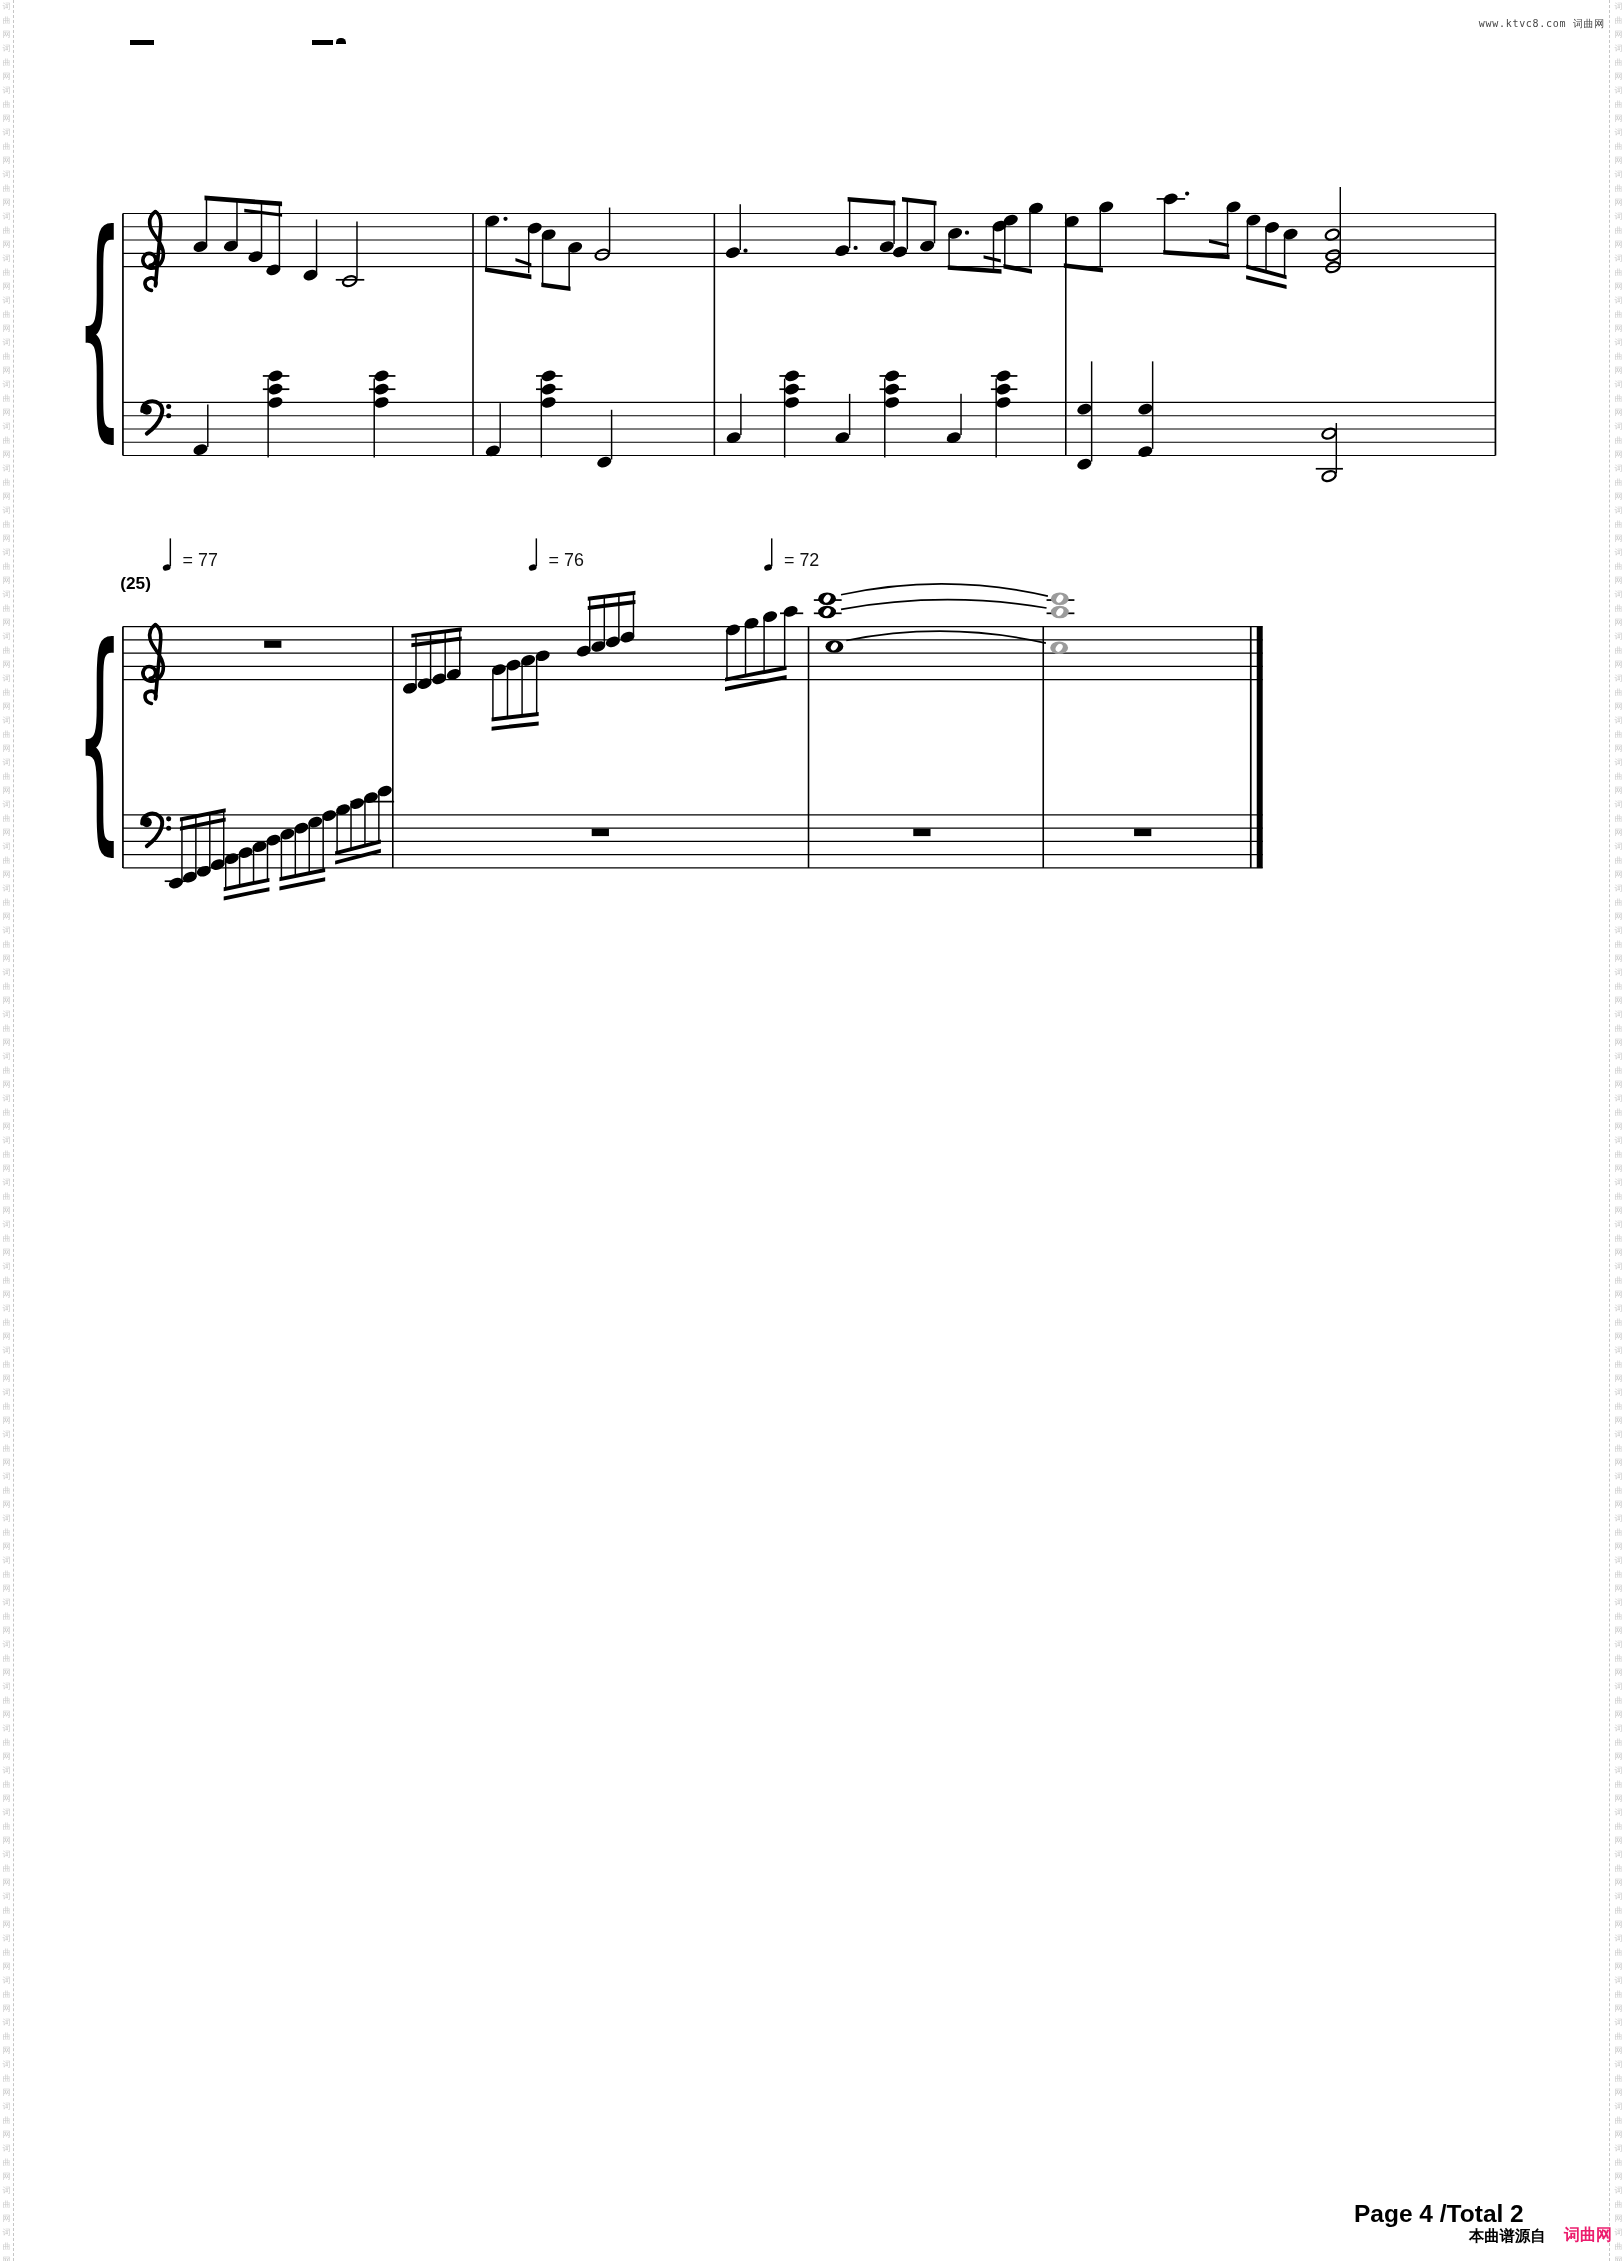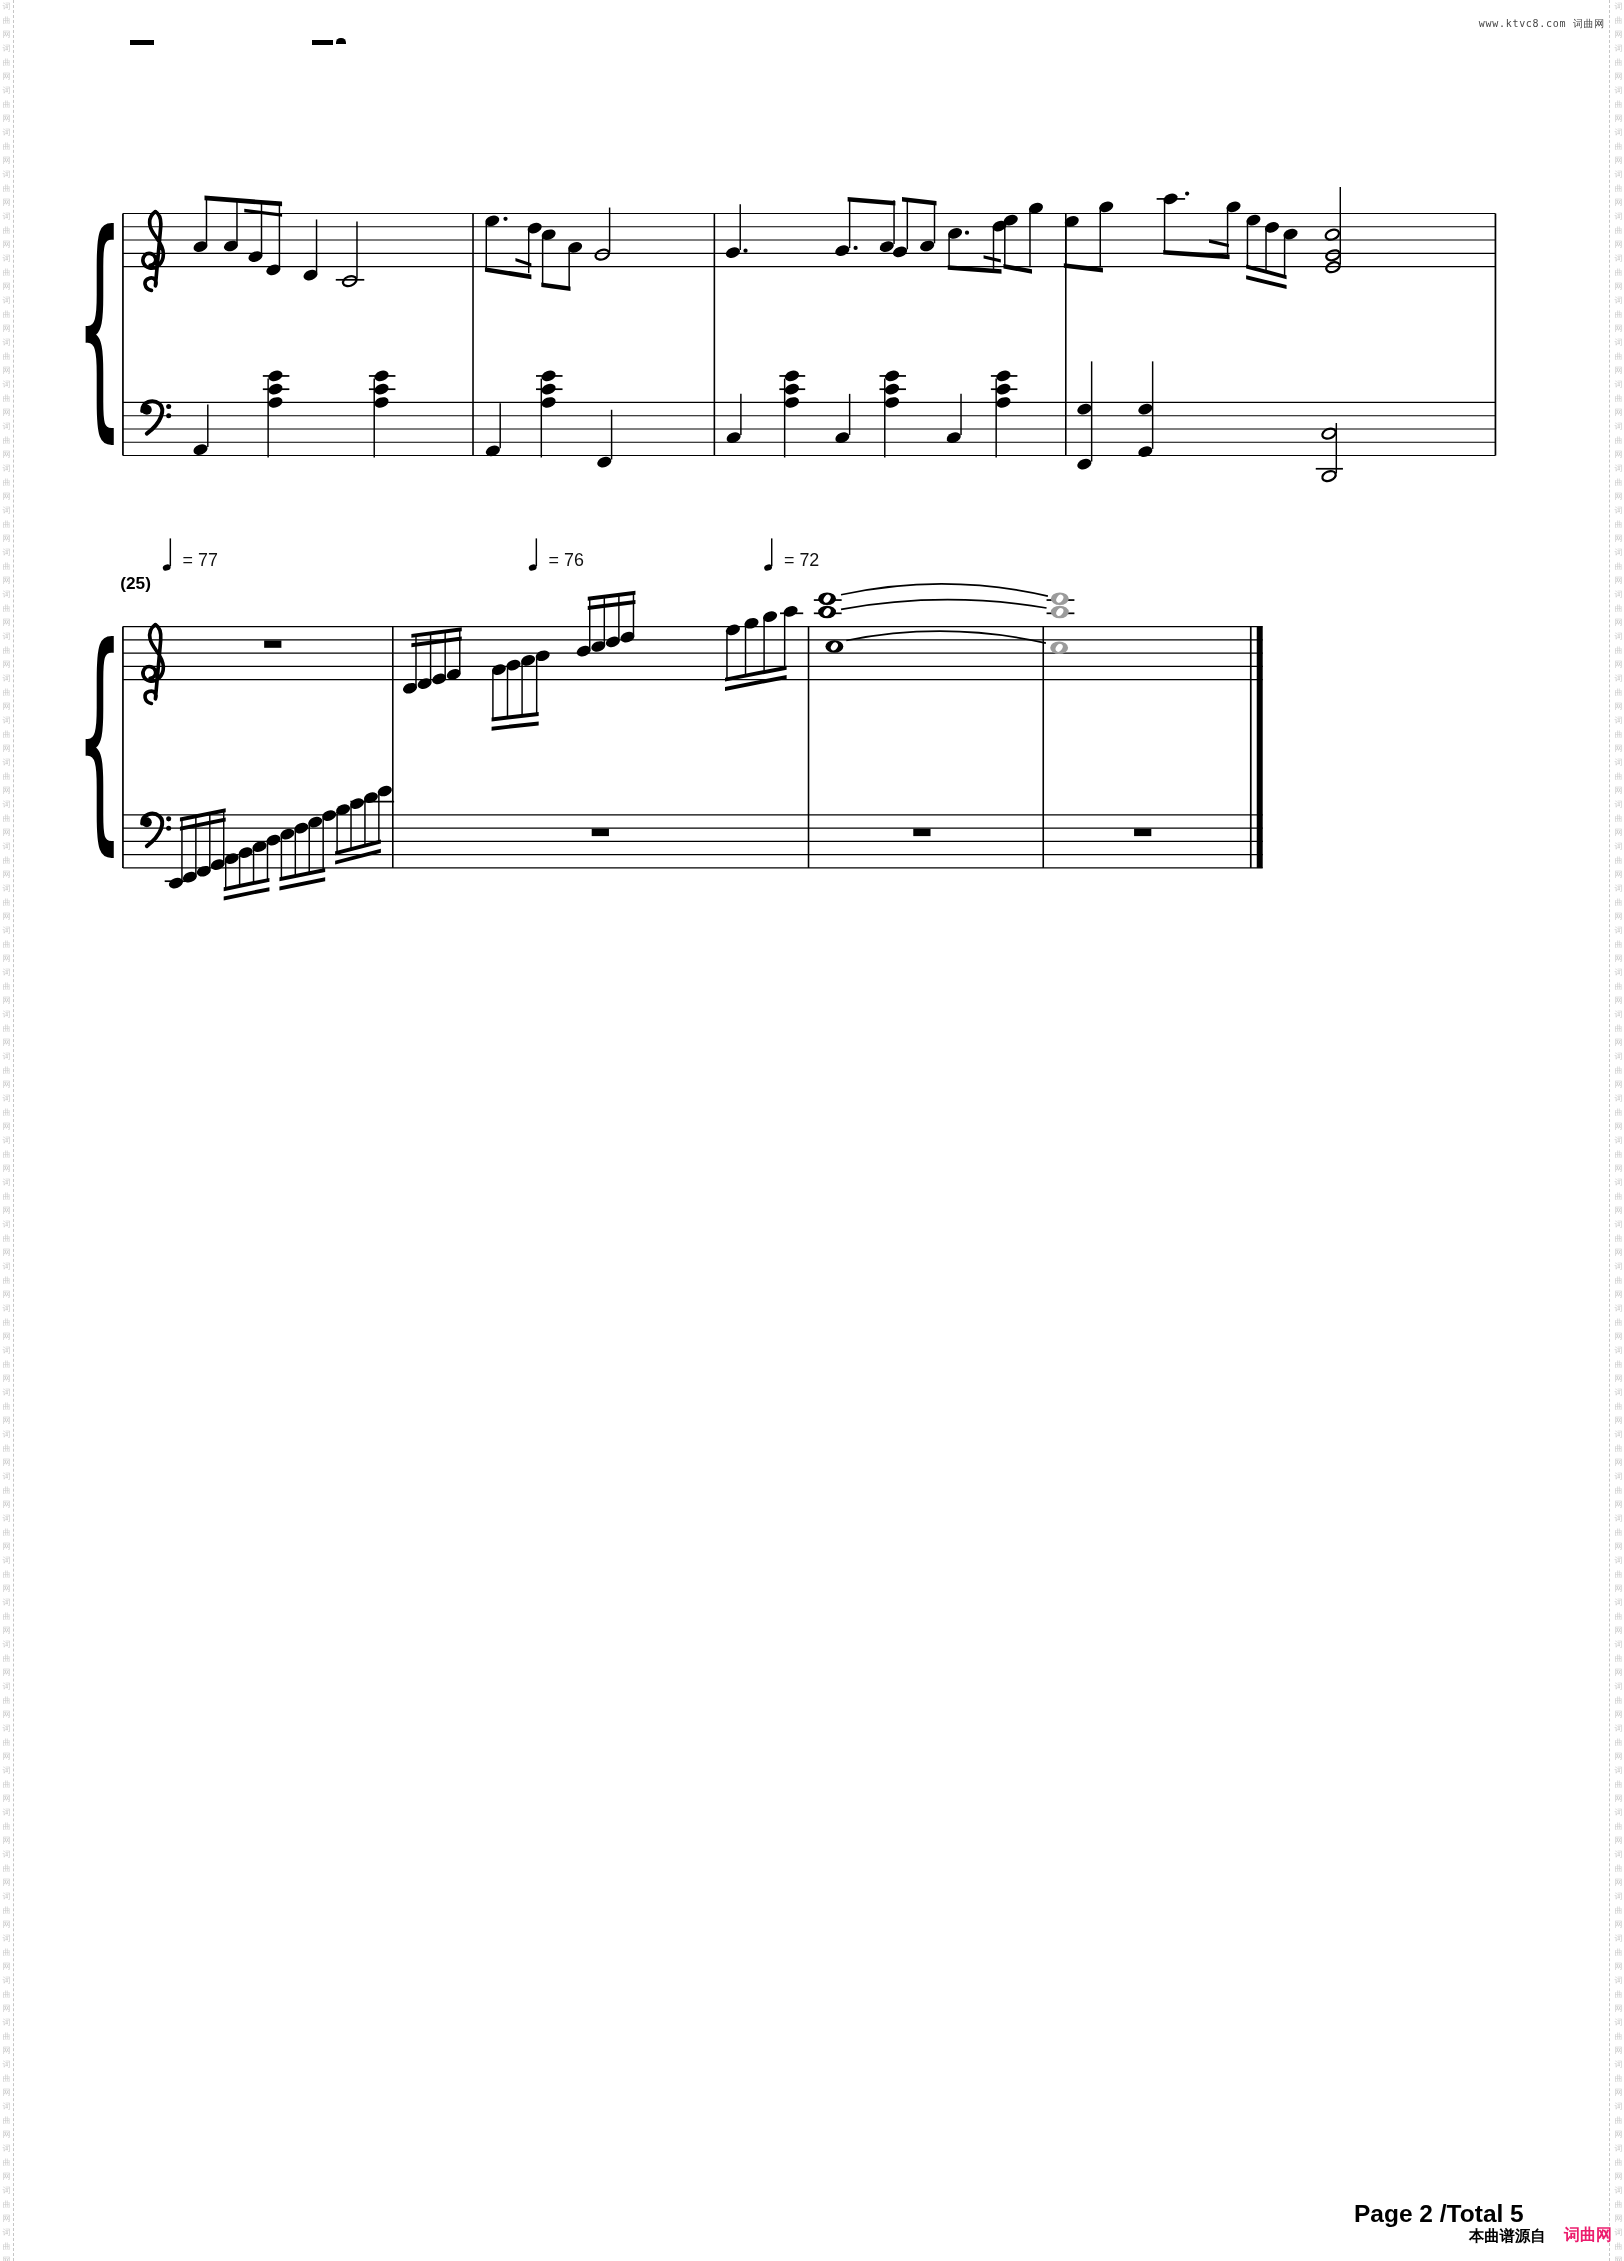--- a/index.html
+++ b/index.html
@@ -672,18 +672,18 @@
       <text x="275" y="853" font-size="27" fill="#111" font-family="&quot;Liberation Sans&quot;, sans-serif">= 77</text>
       <ellipse cx="803" cy="856" rx="6" ry="4.5" fill="#000000" transform="rotate(-20 803 856)"></ellipse>
       <line x1="808.5" y1="854" x2="808.5" y2="812" stroke="#000000" stroke-width="2.2"></line>
       <text x="827" y="853" font-size="27" fill="#111" font-family="&quot;Liberation Sans&quot;, sans-serif">= 76</text>
       <ellipse cx="1158" cy="856" rx="6" ry="4.5" fill="#000000" transform="rotate(-20 1158 856)"></ellipse>
       <line x1="1163.5" y1="854" x2="1163.5" y2="812" stroke="#000000" stroke-width="2.2"></line>
       <text x="1182" y="853" font-size="27" fill="#111" font-family="&quot;Liberation Sans&quot;, sans-serif">= 72</text>
       <text x="181" y="888" font-size="26" fill="#000000" font-weight="bold" font-family="&quot;Liberation Sans&quot;, sans-serif">(25)</text>
     </svg>
 
-  <div class="page-label">Page 2 /Total 5</div>
+  <div class="page-label">Page 4 /Total 2</div>
   <div class="source-label">本曲谱源自</div>
   <div class="brand-label" style="color: rgb(236, 28, 109);">词曲网</div>
 
 </div>
 
 
 </body></html>

